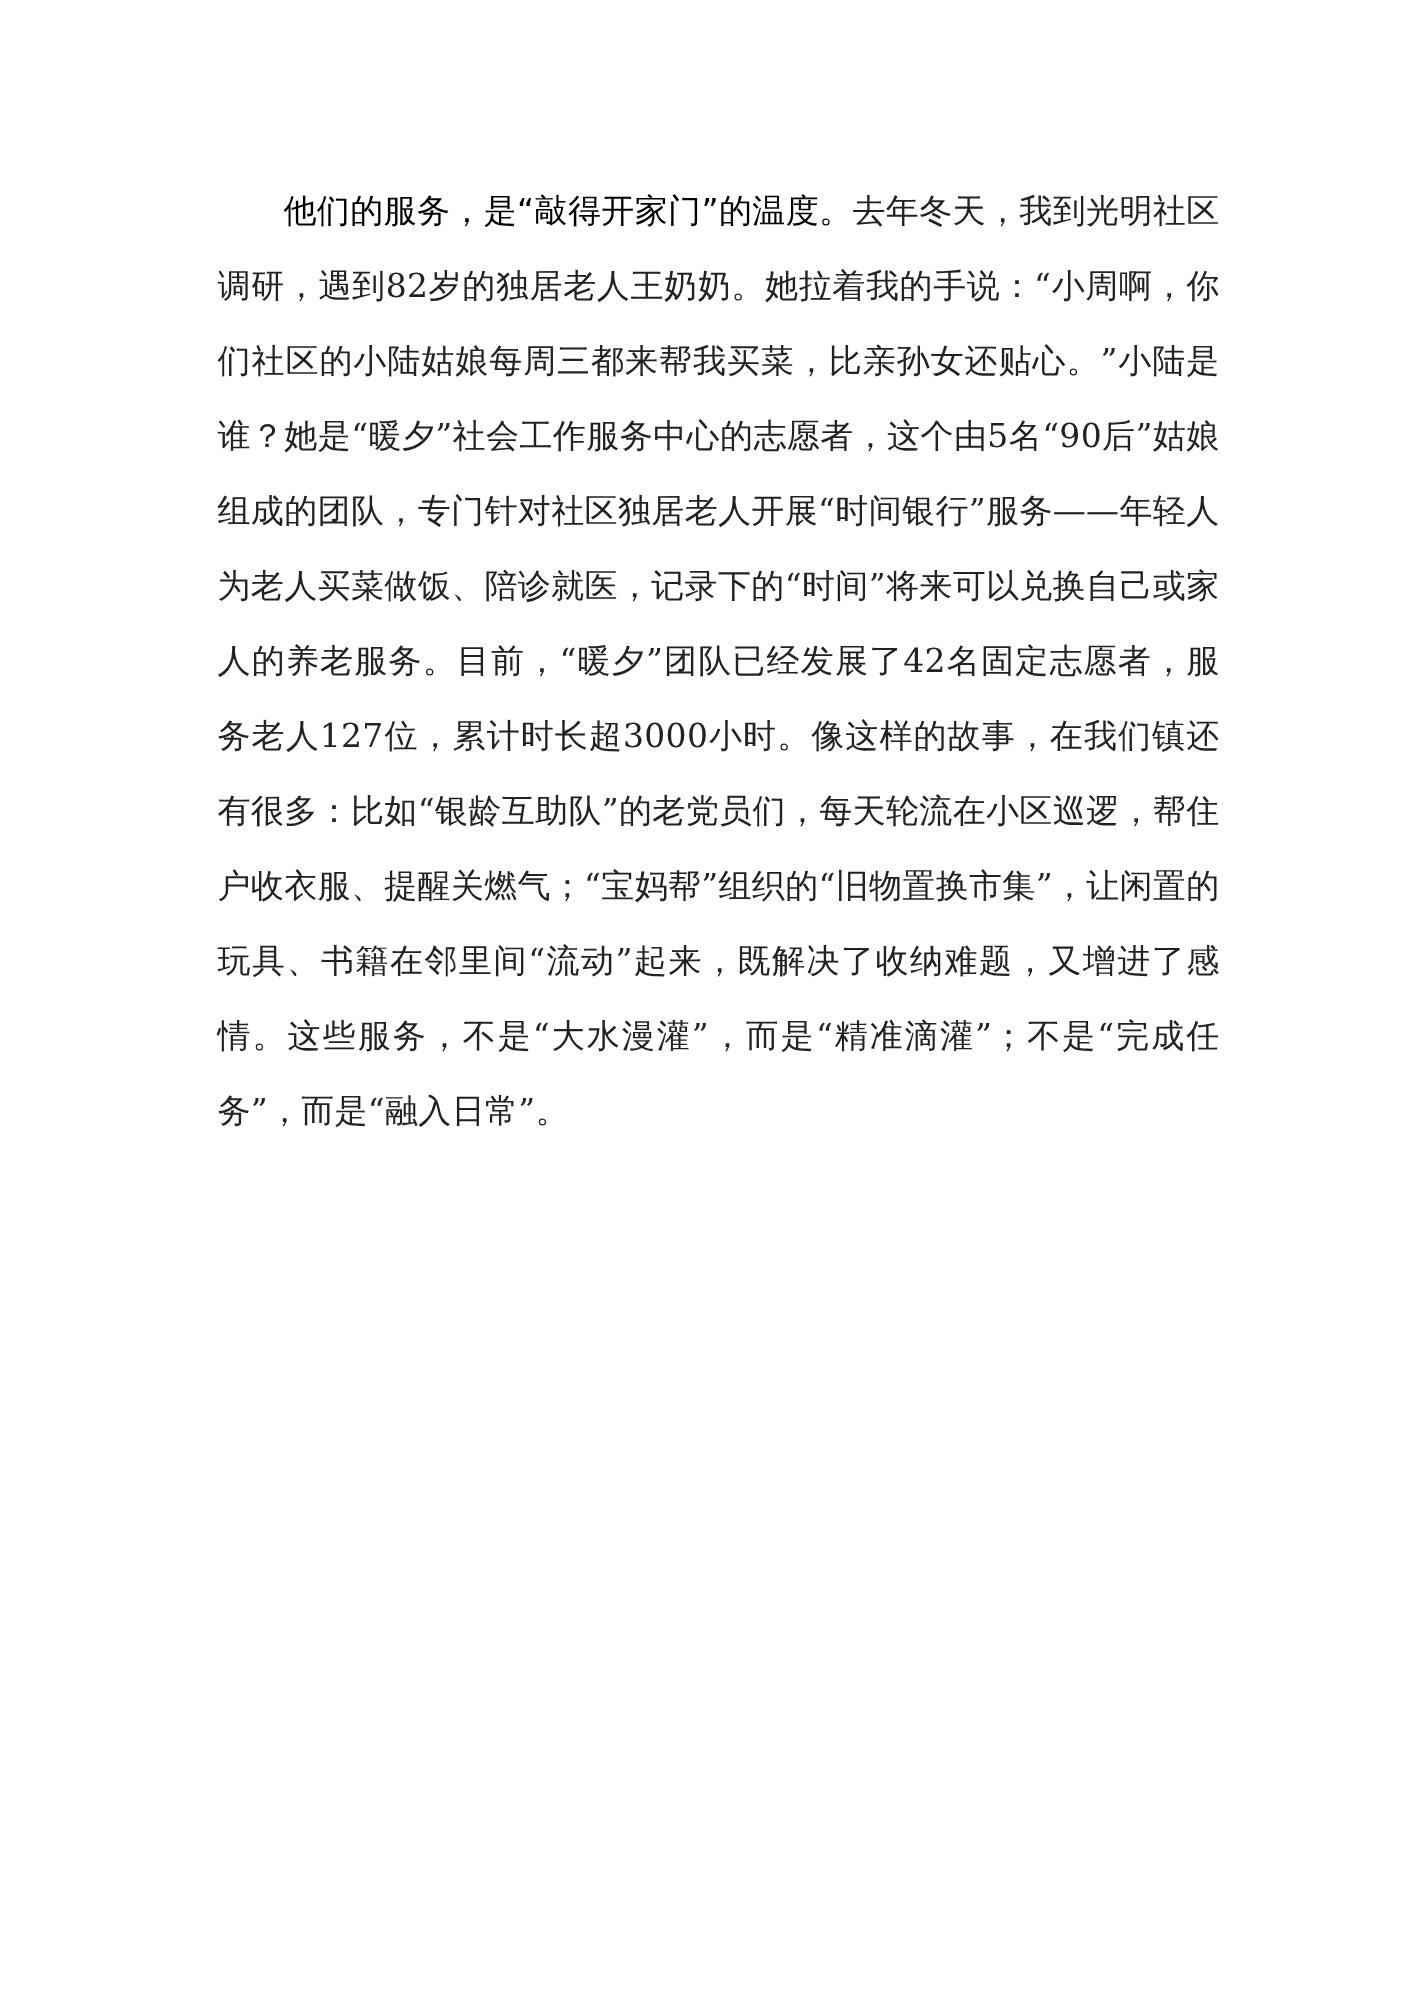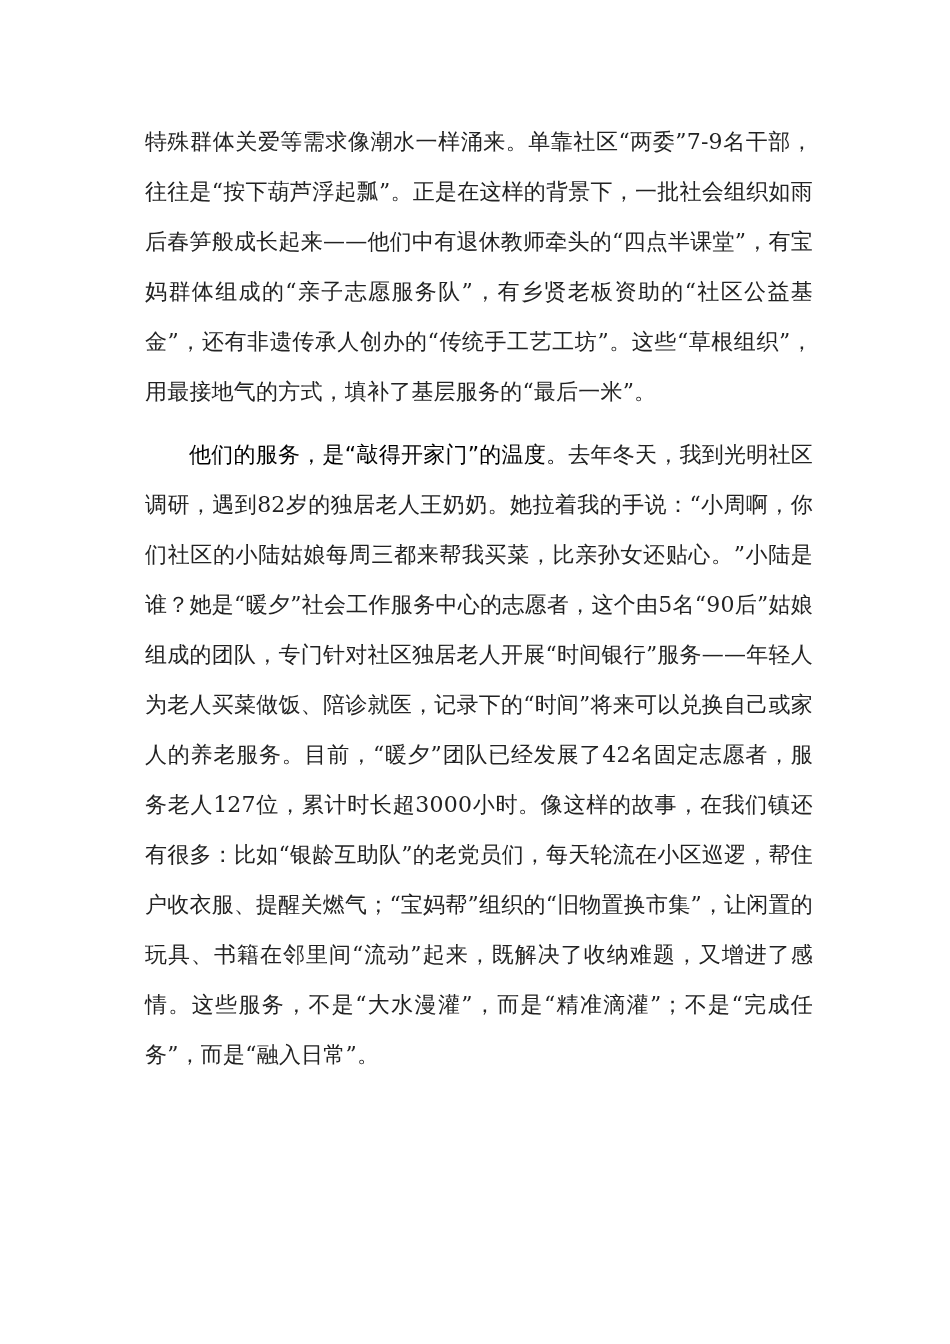--- a/index.html
+++ b/index.html
@@ -39,19 +39,16 @@
   .lead {
     font-family: "DejaVu Sans", "Liberation Sans", sans-serif;
     font-weight: normal;
     color: #000000;
   }
 </style>
 </head>
 <body>
 
 <div class="page">
-  <p class="para">
-    <span>特殊群体关爱等需求像潮水一样涌来。单靠社区“两委”7-9名干部，往往是“按下葫芦浮起瓢”。正是在这样的背景下，一批社会组织如雨后春笋般成长起来——他们中有退休教师牵头的“四点半课堂”，有宝妈群体组成的“亲子志愿服务队”，有乡贤老板资助的“社区公益基金”，还有非遗传承人创办的“传统手工艺工坊”。这些“草根组织”，用最接地气的方式，填补了基层服务的“最后一米”。</span>
-  </p>
   <p class="para indent">
     <span class="lead">他们的服务，是“敲得开家门”的温度。</span><span>去年冬天，我到光明社区调研，遇到82岁的独居老人王奶奶。她拉着我的手说：“小周啊，你们社区的小陆姑娘每周三都来帮我买菜，比亲孙女还贴心。”小陆是谁？她是“暖夕”社会工作服务中心的志愿者，这个由5名“90后”姑娘组成的团队，专门针对社区独居老人开展“时间银行”服务——年轻人为老人买菜做饭、陪诊就医，记录下的“时间”将来可以兑换自己或家人的养老服务。目前，“暖夕”团队已经发展了42名固定志愿者，服务老人127位，累计时长超3000小时。像这样的故事，在我们镇还有很多：比如“银龄互助队”的老党员们，每天轮流在小区巡逻，帮住户收衣服、提醒关燃气；“宝妈帮”组织的“旧物置换市集”，让闲置的玩具、书籍在邻里间“流动”起来，既解决了收纳难题，又增进了感情。这些服务，不是“大水漫灌”，而是“精准滴灌”；不是“完成任务”，而是“融入日常”。</span>
   </p>
 </div>
 
 </body></html>

